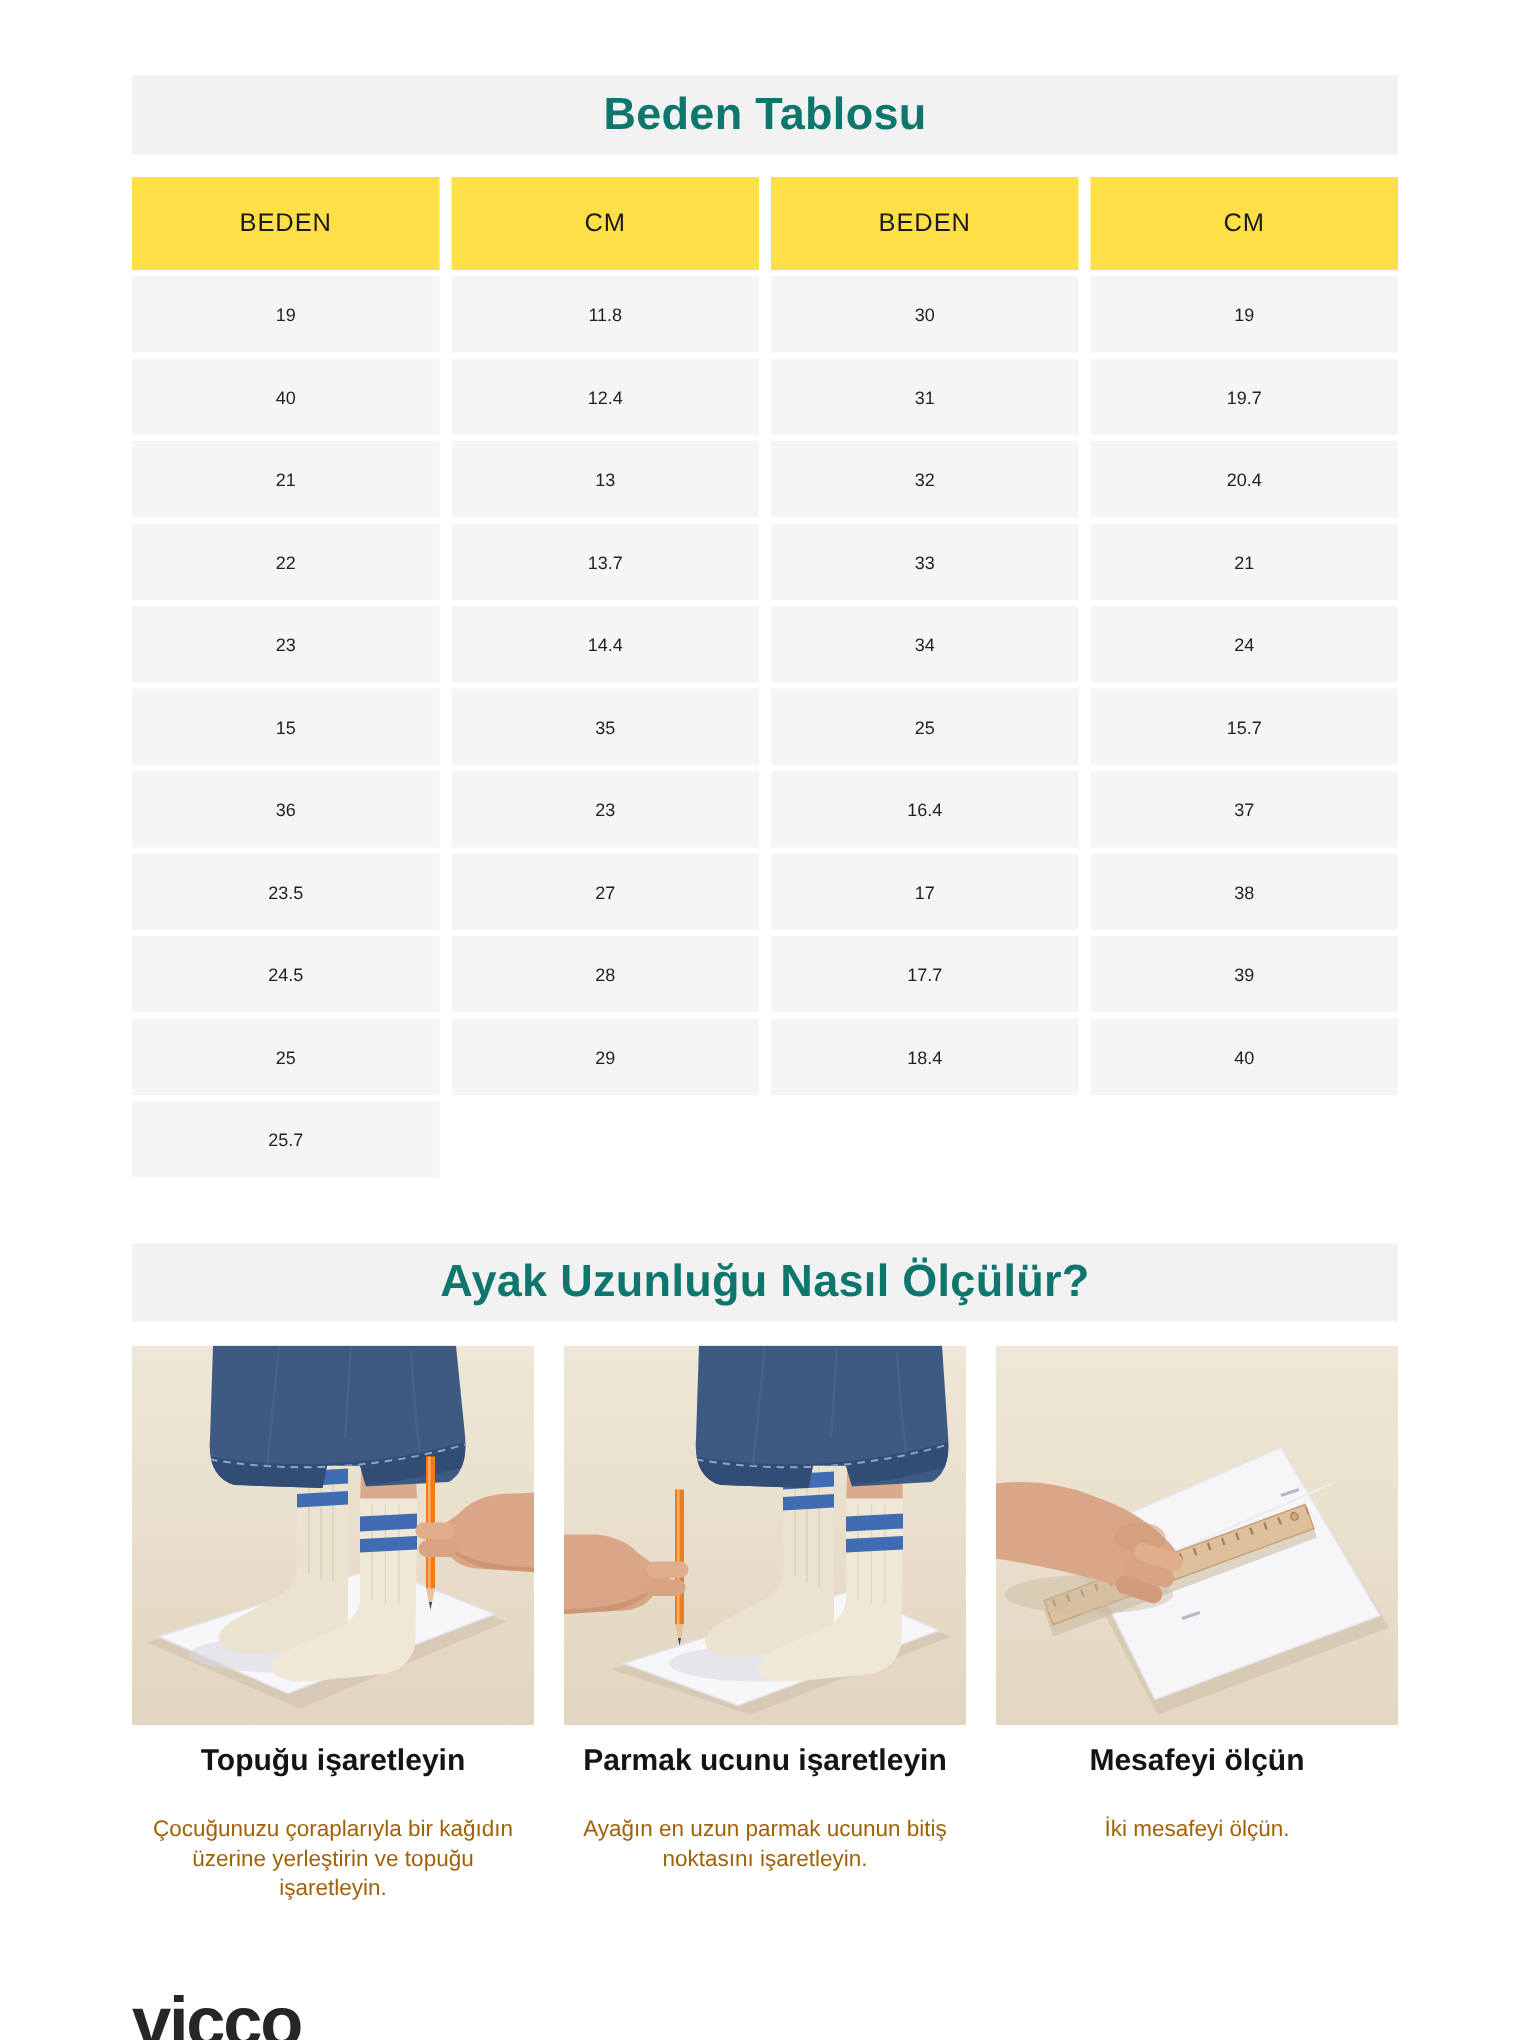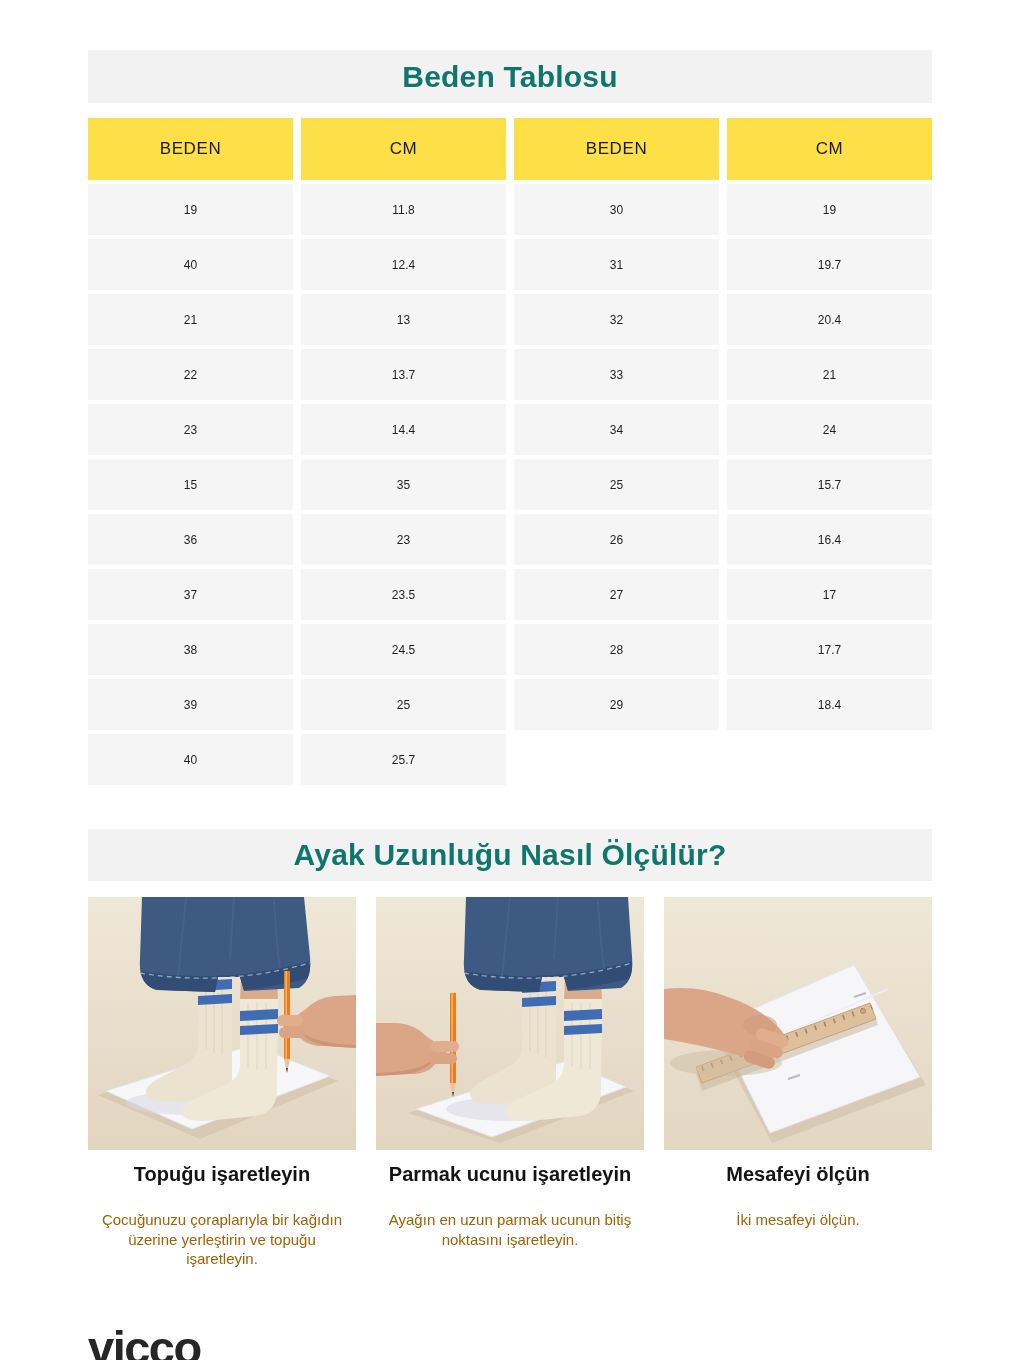--- a/index.html
+++ b/index.html
@@ -99,21 +99,20 @@
 
     <div class="td">24</div>
     <div class="td">15</div>
     <div class="td">35</div>
 
     <div class="td">25</div>
     <div class="td">15.7</div>
     <div class="td">36</div>
     <div class="td">23</div>
 
-    <div class="td">26</div>
     <div class="td">16.4</div>
     <div class="td">37</div>
     <div class="td">23.5</div>
 
     <div class="td">27</div>
     <div class="td">17</div>
     <div class="td">38</div>
     <div class="td">24.5</div>
 
     <div class="td">28</div>

